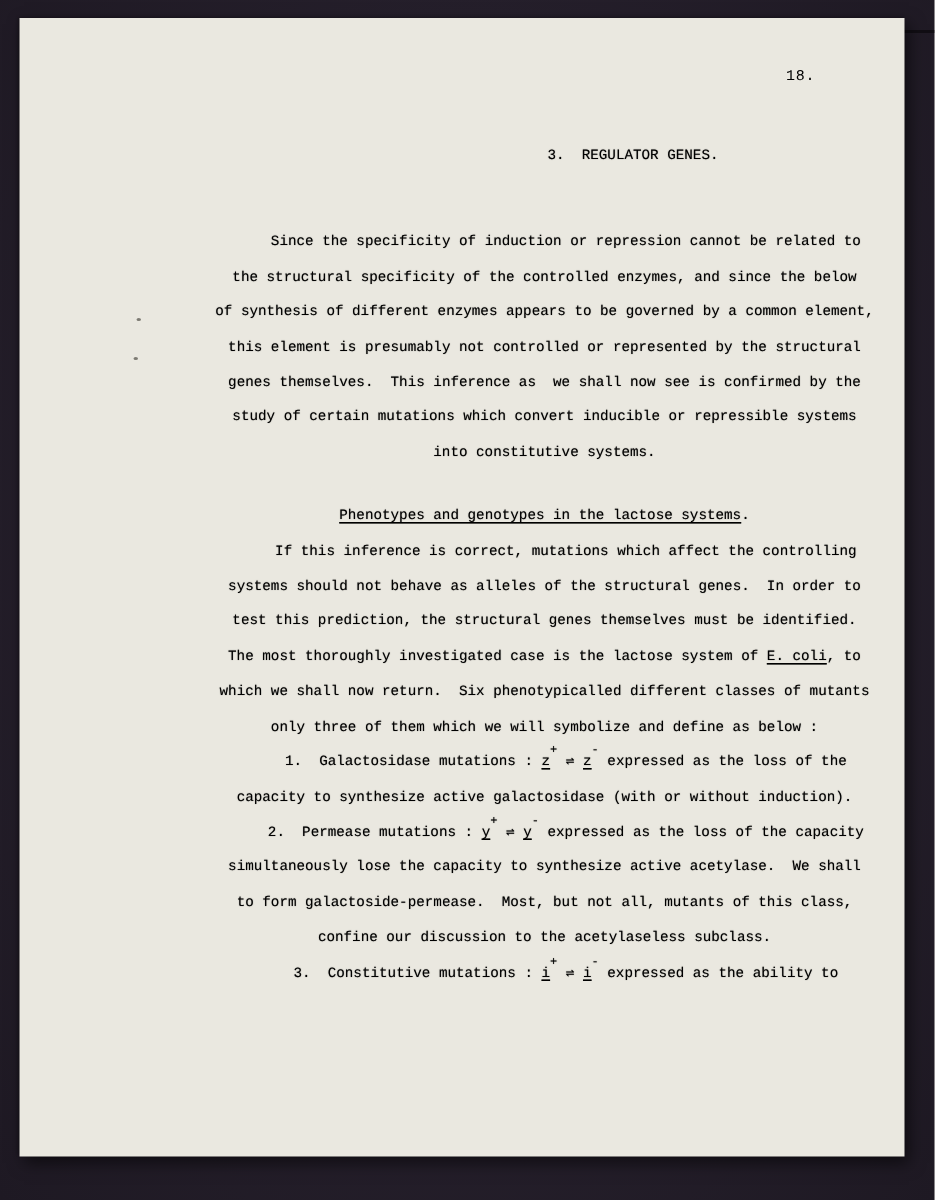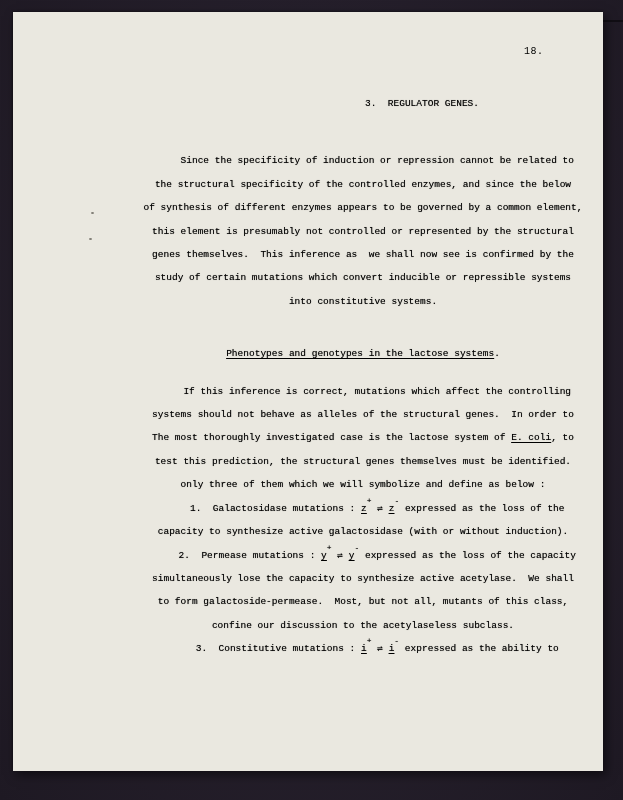--- a/index.html
+++ b/index.html
@@ -38,22 +38,22 @@
     font-size: 9.5px;
     text-shadow: 0 0 0.7px rgba(62,60,56,0.75);
   }
   .line {
     line-height: 23.4px;
     white-space: pre;
     text-align: center;
   }
   .block-title { padding-left: 118px; }
   .block-paragraph-1 { margin-top: 34px; }
-  .block-section-heading { margin-top: 29px; font-family: Liberation Mono, monospace; }
-  .block-paragraph-2 { margin-top: 14px; }
+  .block-section-heading { margin-top: 19px; font-family: Liberation Mono, monospace; }
+  .block-paragraph-2 { }
   .u { text-decoration: underline; text-underline-offset: 2px; }
   sup {
     font-size: 8px;
     position: relative;
     top: -3.5px;
     line-height: 0;
   }
   .margin-speck {
     position: absolute;
     width: 3px; height: 2px;
@@ -86,22 +86,23 @@
         <div class="line"><span>genes themselves.  This inference as  we shall now see is confirmed by the</span></div>
         <div class="line"><span>study of certain mutations which convert inducible or repressible systems</span></div>
         <div class="line"><span>into constitutive systems.</span></div>
       </div>
       <div class="block block-section-heading">
         <div class="line"><span class="u">Phenotypes and genotypes in the lactose systems</span><span>.</span></div>
       </div>
       <div class="block block-paragraph-2">
         <div class="line"><span>     If this inference is correct, mutations which affect the controlling</span></div>
         <div class="line"><span>systems should not behave as alleles of the structural genes.  In order to</span></div>
+        <div class="line"><span>test this prediction, the structural genes themselves must be identified.</span></div>
         <div class="line"><span>The most thoroughly investigated case is the lactose system of </span><span class="u">E. coli</span><span>, to</span></div>
-        <div class="line"><span>test this prediction, the structural genes themselves must be identified.</span></div>
+        <div class="line"><span>which we shall now return.  Six phenotypicalled different classes of mutants</span></div>
         <div class="line"><span>only three of them which we will symbolize and define as below :</span></div>
         <div class="line"><span>     1.  Galactosidase mutations : </span><span class="u">z</span><sup>+</sup><span> ⇌ </span><span class="u">z</span><sup>-</sup><span> expressed as the loss of the</span></div>
         <div class="line"><span>capacity to synthesize active galactosidase (with or without induction).</span></div>
         <div class="line"><span>     2.  Permease mutations : </span><span class="u">y</span><sup>+</sup><span> ⇌ </span><span class="u">y</span><sup>-</sup><span> expressed as the loss of the capacity</span></div>
         <div class="line"><span>simultaneously lose the capacity to synthesize active acetylase.  We shall</span></div>
         <div class="line"><span>to form galactoside-permease.  Most, but not all, mutants of this class,</span></div>
         <div class="line"><span>confine our discussion to the acetylaseless subclass.</span></div>
         <div class="line"><span>     3.  Constitutive mutations : </span><span class="u">i</span><sup>+</sup><span> ⇌ </span><span class="u">i</span><sup>-</sup><span> expressed as the ability to</span></div>
       </div>
     </div>

